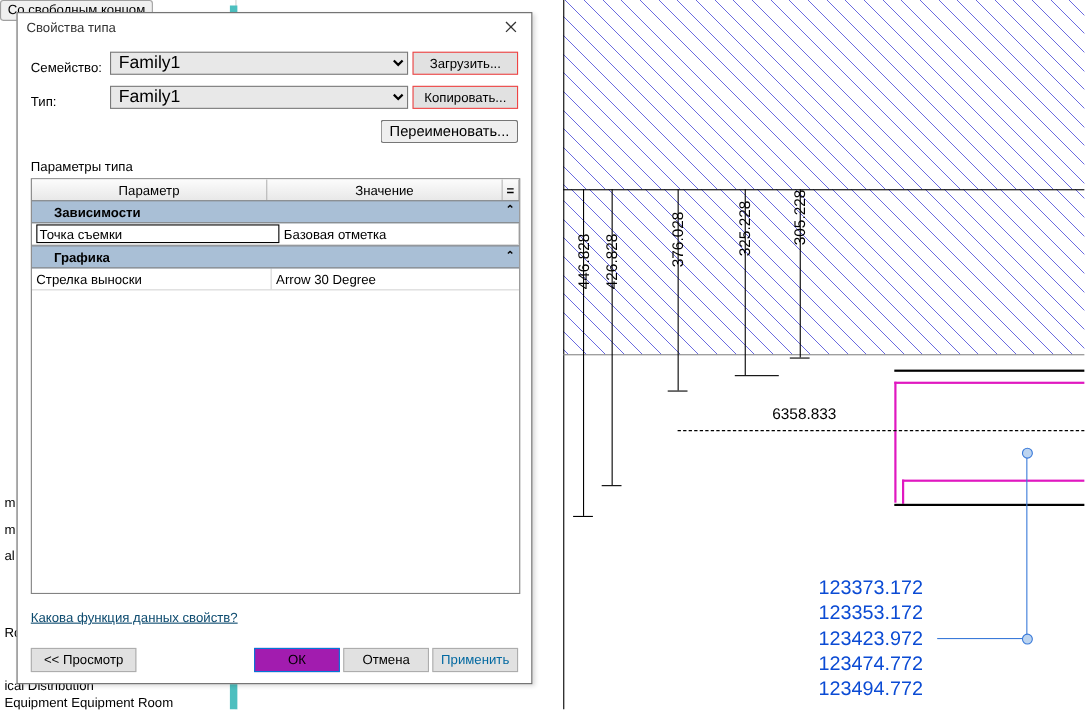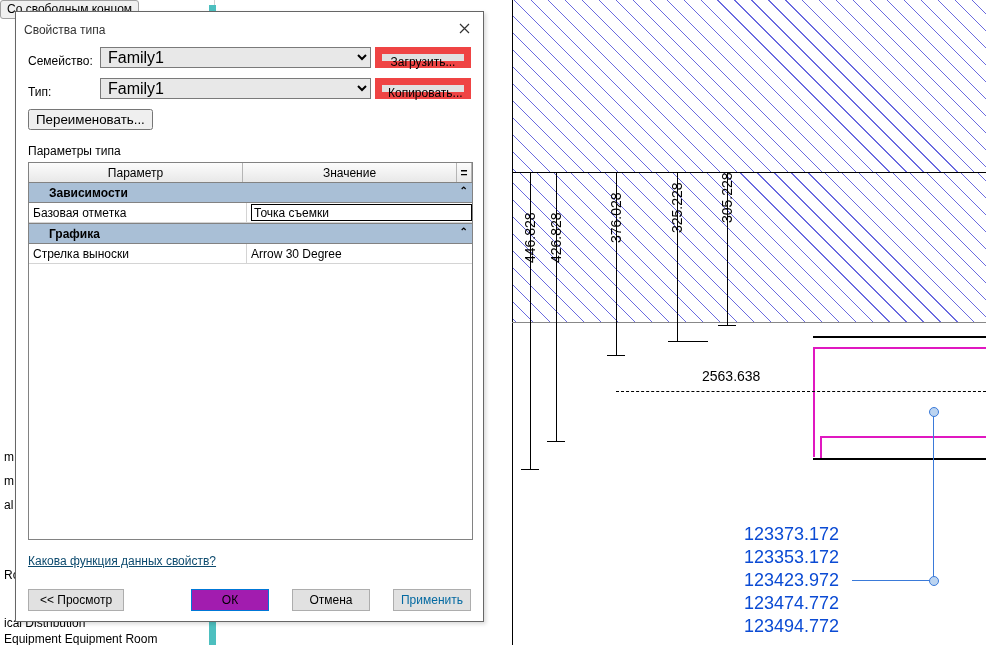--- a/index.html
+++ b/index.html
@@ -3,44 +3,44 @@
 <meta charset="utf-8">
 <style>
 html,body{margin:0;padding:0;font-family:"Segoe UI",Tahoma,sans-serif;font-size:12px;color:#000;background:#fff;overflow:hidden}
 .viewport{position:relative;width:986px;height:645px}
 .bg-panel{position:absolute;left:0;top:0;width:214px;height:645px;background:#fff;border-right:1px solid #d0d0d0}
 .bg-text{position:absolute;left:4px;font-size:12px;color:#000;white-space:nowrap}
 .bg-tab{position:absolute;left:0;top:0;background:#f0f0f0;border:1px solid #a0a0a0;border-radius:3px;padding:0 6px;font-size:12px;height:17px;line-height:17px}
 .teal-bar{position:absolute;left:209px;top:5px;width:7px;height:640px;background:#4dbfbf}
 .canvas{position:absolute;left:216px;top:0;width:770px;height:645px;background:#fff}
 .dialog{position:absolute;left:15px;top:11px;width:467px;height:609px;background:#fff;border:1px solid #666;box-shadow:2px 2px 4px rgba(0,0,0,0.15)}
-.titlebar{height:25px;display:flex;align-items:flex-end;padding:0 8px;font-size:12px;color:#333}
+.titlebar{height:25px;display:flex;align-items:center;padding:0 8px;font-size:12px;color:#333}
 .titlebar .title{flex:1}
 .titlebar .close{width:22px;height:18px;display:flex;align-items:center;justify-content:center;cursor:default}
 .titlebar .close svg{stroke:#333;stroke-width:1.2}
 .content{padding:10px 12px 0 12px}
 .row{display:flex;align-items:flex-end;margin-bottom:10px}
 .row .lbl{width:72px;font-size:12px}
 .row select{flex:1;height:21px;border:1px solid #7a7a7a;background:#e8e8e8;font-family:inherit;font-size:16px;padding-left:3px}
-.row .sidebtn{width:96px;height:21px;margin-left:4px;background:#e1e1e1;border:7px solid #ef4444;font-family:inherit;font-size:12px;cursor:default}
-.spacer-row{display:flex;justify-content:flex-start;margin-bottom:14px}
+.row .sidebtn{width:96px;height:21px;margin-left:4px;background:#e1e1e1;border:1px solid #ef4444;font-family:inherit;font-size:12px;cursor:default}
+.spacer-row{display:flex;justify-content:flex-end;margin-bottom:14px}
 .section-lbl{font-size:12px;margin-bottom:4px}
 .table{border:1px solid #828282;width:100%;height:376px;overflow:hidden;background:#fff}
 .thead{display:flex;height:19px;background:linear-gradient(#fcfcfc,#e8e8e8);font-size:12px}
 .thead .th{border-right:1px solid #b5b5b5;display:flex;align-items:center;justify-content:center}
 .th1{width:213px}.th2{flex:1}.th3{width:14px;justify-content:center;font-weight:bold}
 .group{height:19px;background:#a9bfd6;border-bottom:1px solid #828282;border-top:1px solid #828282;display:flex;align-items:center;padding-left:20px;font-weight:bold;position:relative}
 .group .chev{position:absolute;right:4px;top:2px;font-size:10px}
 .trow{display:flex;height:19px;border-bottom:1px solid #d4d4d4;font-size:12px}
 .trow .td{padding-left:4px;display:flex;align-items:center}
 .td1{width:213px;border-right:1px solid #d4d4d4}
 .td2{flex:1}
 .td2 input{width:100%;height:17px;border:1px solid #000;font-family:inherit;font-size:12px;padding-left:2px;box-sizing:border-box}
 .link{color:#0c4a6e;text-decoration:underline;font-size:12px;margin-top:14px;display:inline-block;cursor:pointer}
-.footer{position:absolute;bottom:10px;left:12px;right:12px;display:flex;gap:23px;align-items:flex-start}
+.footer{position:absolute;bottom:10px;left:12px;right:12px;display:flex;gap:3px;align-items:flex-start}
 .footer button{height:22px;background:#e1e1e1;border:1px solid #adadad;font-family:inherit;font-size:12px;cursor:default}
 .footer .preview{width:96px}
 .footer .spacer{flex:1}
 .footer .ok{width:78px;border:1px solid #0078d7;background:#a21caf}
 .footer .cancel{width:78px}
 .footer .apply{width:78px;color:#0369a1}
 
 .hatch{position:absolute;overflow:hidden}
 .hatch::before{content:"";position:absolute;inset:-100px;background:repeating-linear-gradient(45deg,#6a6ae0 0,#6a6ae0 0.8px,transparent 0.8px,transparent 12px)}
 .line{position:absolute;background:#000}
@@ -96,21 +96,21 @@
     <div class="line" style="left:452px;top:341px;width:40px;height:1px"></div>
     <div class="line" style="left:502px;top:325px;width:18px;height:1px"></div>
 
     <div class="vtext" style="left:306px;top:263px">446.828</div>
     <div class="vtext" style="left:332px;top:263px">426.828</div>
     <div class="vtext" style="left:392px;top:243px">376.028</div>
     <div class="vtext" style="left:453px;top:233px">325.228</div>
     <div class="vtext" style="left:503px;top:223px">305.228</div>
 
     <div class="dashh" style="left:400px;top:391px;width:370px"></div>
-    <div class="htext" style="left:486px;top:368px">2563.638</div>
+    <div class="htext" style="left:486px;top:368px">6358.833</div>
 
     <div class="line" style="left:717px;top:412px;width:1px;height:168px;background:#3a7ad9"></div>
     <div class="line" style="left:636px;top:580px;width:82px;height:1px;background:#3a7ad9"></div>
     <div class="marker" style="left:713px;top:407px"></div>
     <div class="marker" style="left:713px;top:576px"></div>
 
     <div class="bluenum" style="left:528px;top:524px">123373.172</div>
     <div class="bluenum" style="left:528px;top:547px">123353.172</div>
     <div class="bluenum" style="left:528px;top:570px">123423.972</div>
     <div class="bluenum" style="left:528px;top:593px">123474.772</div>
@@ -146,24 +146,24 @@
         <div class="thead">
           <div class="th th1">Параметр</div>
           <div class="th th2">Значение</div>
           <div class="th th3">=</div>
         </div>
         <div class="group">
           <span>Зависимости</span>
           <span class="chev">⌃</span>
         </div>
         <div class="trow">
-          <div class="td td1">Базовая отметка</div>
           <div class="td td2">
               <input value="Точка съемки" style="">
             </div>
+          <div class="td td1">Базовая отметка</div>
         </div>
         <div class="group">
           <span>Графика</span>
           <span class="chev">⌃</span>
         </div>
         <div class="trow">
           <div class="td td1">Стрелка выноски</div>
           <div class="td td2">Arrow 30 Degree</div>
         </div>
       </div>

